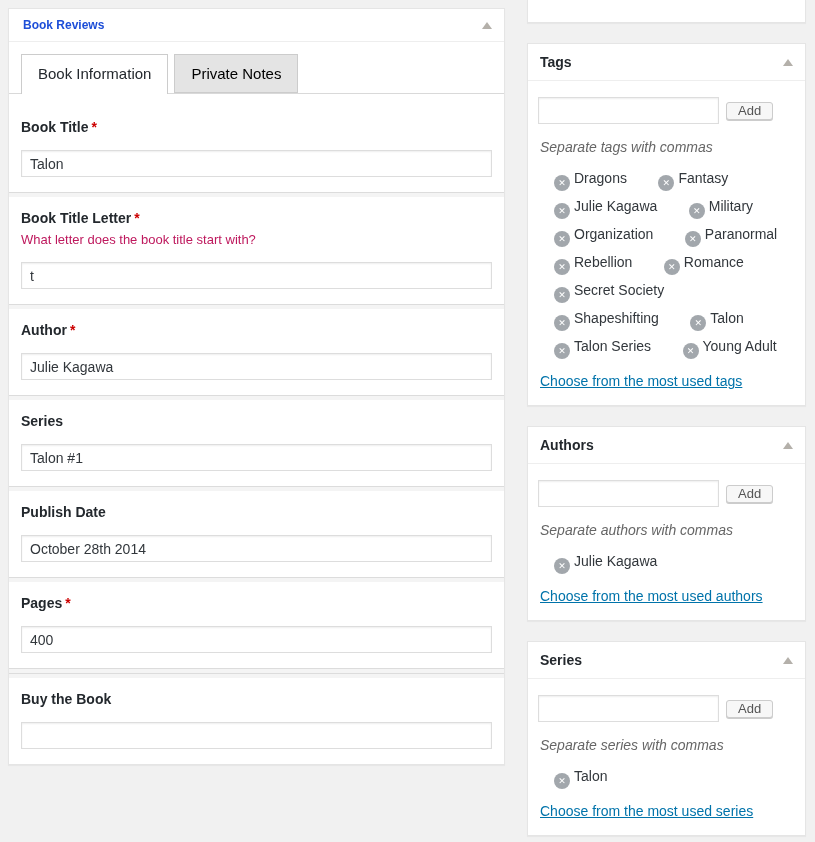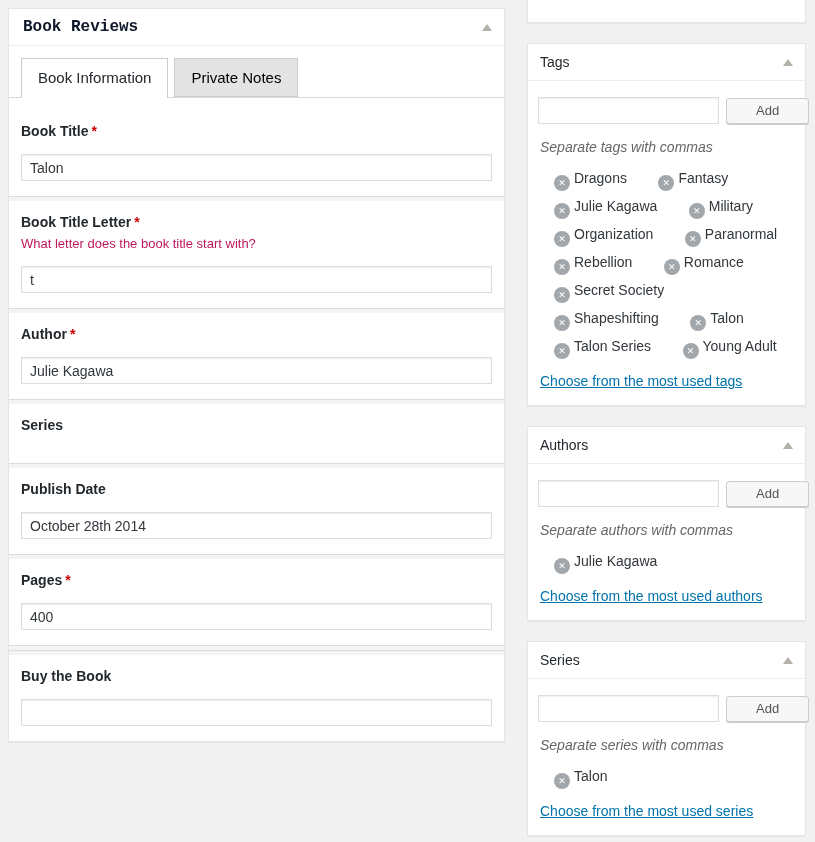--- a/index.html
+++ b/index.html
@@ -16,21 +16,21 @@
     border: 1px solid #e5e5e5;
     box-shadow: 0 1px 1px rgba(0,0,0,0.04);
   }
   
   .col-main { position: absolute; left: 8px; top: 8px; width: 497px; }
   .main-header {
     display: flex; align-items: center; justify-content: space-between;
     padding: 9px 12px 9px 14px;
     border-bottom: 1px solid #eee;
   }
-  .main-title { font-size: 16px; font-weight: bold; color: #0f172a; font-family: Liberation Mono, monospace; }
+  .main-title { font-size: 12px; font-weight: bold; color: #1d4ed8; }
   .tri {
     width: 0; height: 0; cursor: pointer;
     border-left: 5px solid transparent; border-right: 5px solid transparent;
     border-bottom: 7px solid #b4b0aa;
   }
   .tabs {
     display: flex; align-items: flex-start; gap: 6px;
     padding: 12px 12px 0 12px;
     border-bottom: 1px solid #d9d9d9;
   }
@@ -58,29 +58,29 @@
   .field-row .txt { width: 100%; }
   .sep { height: 5px; background: #f4f4f4; border-top: 1px solid #dcdcdc; }
   
   .col-side { position: absolute; left: 527px; top: 0; width: 279px; }
   .partial-panel { height: 23px; border-top: none; }
   .side-panel { margin-top: 20px; }
   .side-header {
     display: flex; align-items: center; justify-content: space-between;
     padding: 10px 12px; border-bottom: 1px solid #eee; cursor: pointer;
   }
-  .side-title { font-size: 14px; font-weight: normal; color: #23282d; }
+  .side-title { font-size: 14px; font-weight: bold; color: #23282d; }
   .side-body { padding: 16px 10px 15px; }
   .add-row { display: flex; align-items: center; gap: 7px; }
   .add-row .txt { width: 181px; }
   .add-btn {
     font-family: "Liberation Sans", sans-serif;
     font-size: 13px; color: #555; cursor: pointer;
     background: #f7f7f7; border: 1px solid #ccc; border-radius: 3px;
-    height: 26px; padding: 0 29px; box-shadow: 0 1px 0 #ccc;
+    height: 18px; padding: 0 11px; box-shadow: 0 1px 0 #ccc;
   }
   .hint { font-size: 14px; font-style: italic; color: #666; margin: 15px 2px 14px; }
   .tag-list { margin: 0 2px; }
   .tag-item {
     display: inline-block; font-size: 14px; color: #32373c;
     line-height: 17px; margin: 0 13px 6px 14px; white-space: nowrap;
   }
   .x-icon {
     display: inline-block; width: 16px; height: 16px; margin-right: 4px;
     background: #a2a7ac; color: #fff; border-radius: 50%;
@@ -126,20 +126,21 @@
     <div class="field-row">
       <div class="field-label"><span>Author</span><span class="req">*</span></div>
       
       <input class="txt" type="text" value="Julie Kagawa" style="">
     </div>
     <div class="sep"></div>
 
     <div class="field-row">
       <div class="field-label"><span>Series</span><span class="req"></span></div>
       
+      <input class="txt" type="text" value="Talon #1" style="">
     </div>
     <div class="sep"></div>
 
     <div class="field-row">
       <div class="field-label"><span>Publish Date</span><span class="req"></span></div>
       
       <input class="txt" type="text" value="October 28th 2014" style="">
     </div>
     <div class="sep"></div>
 

